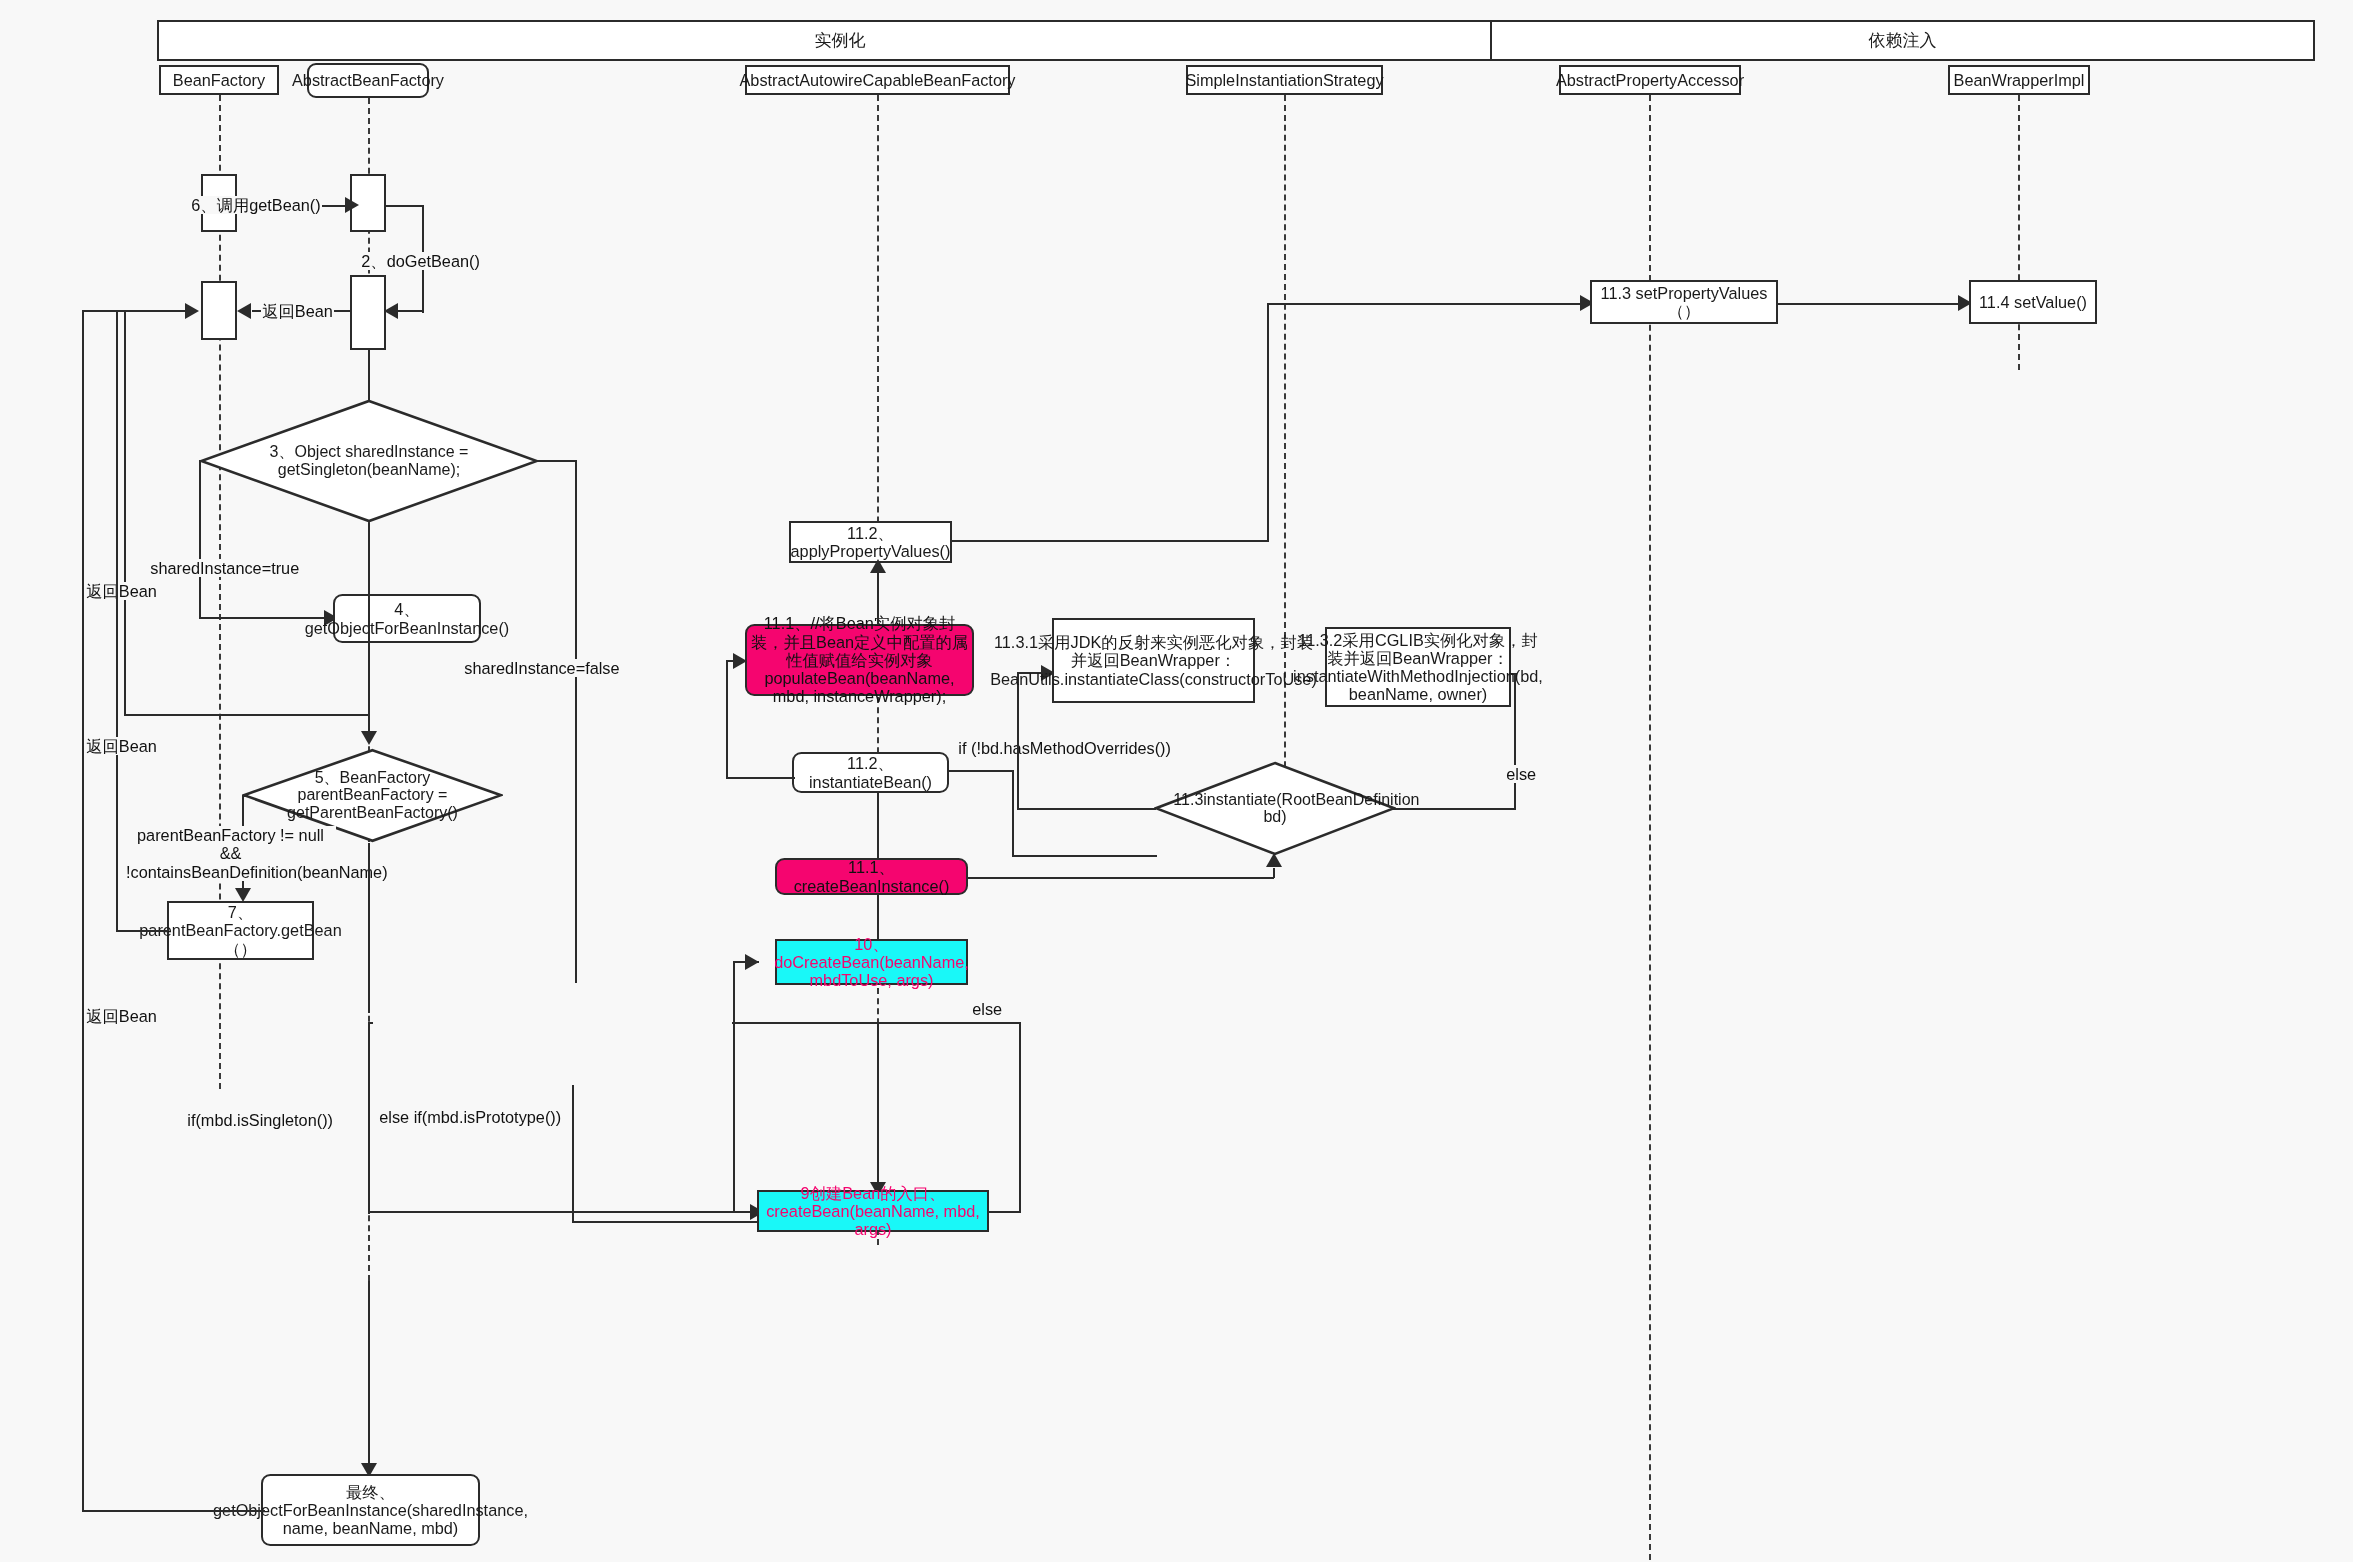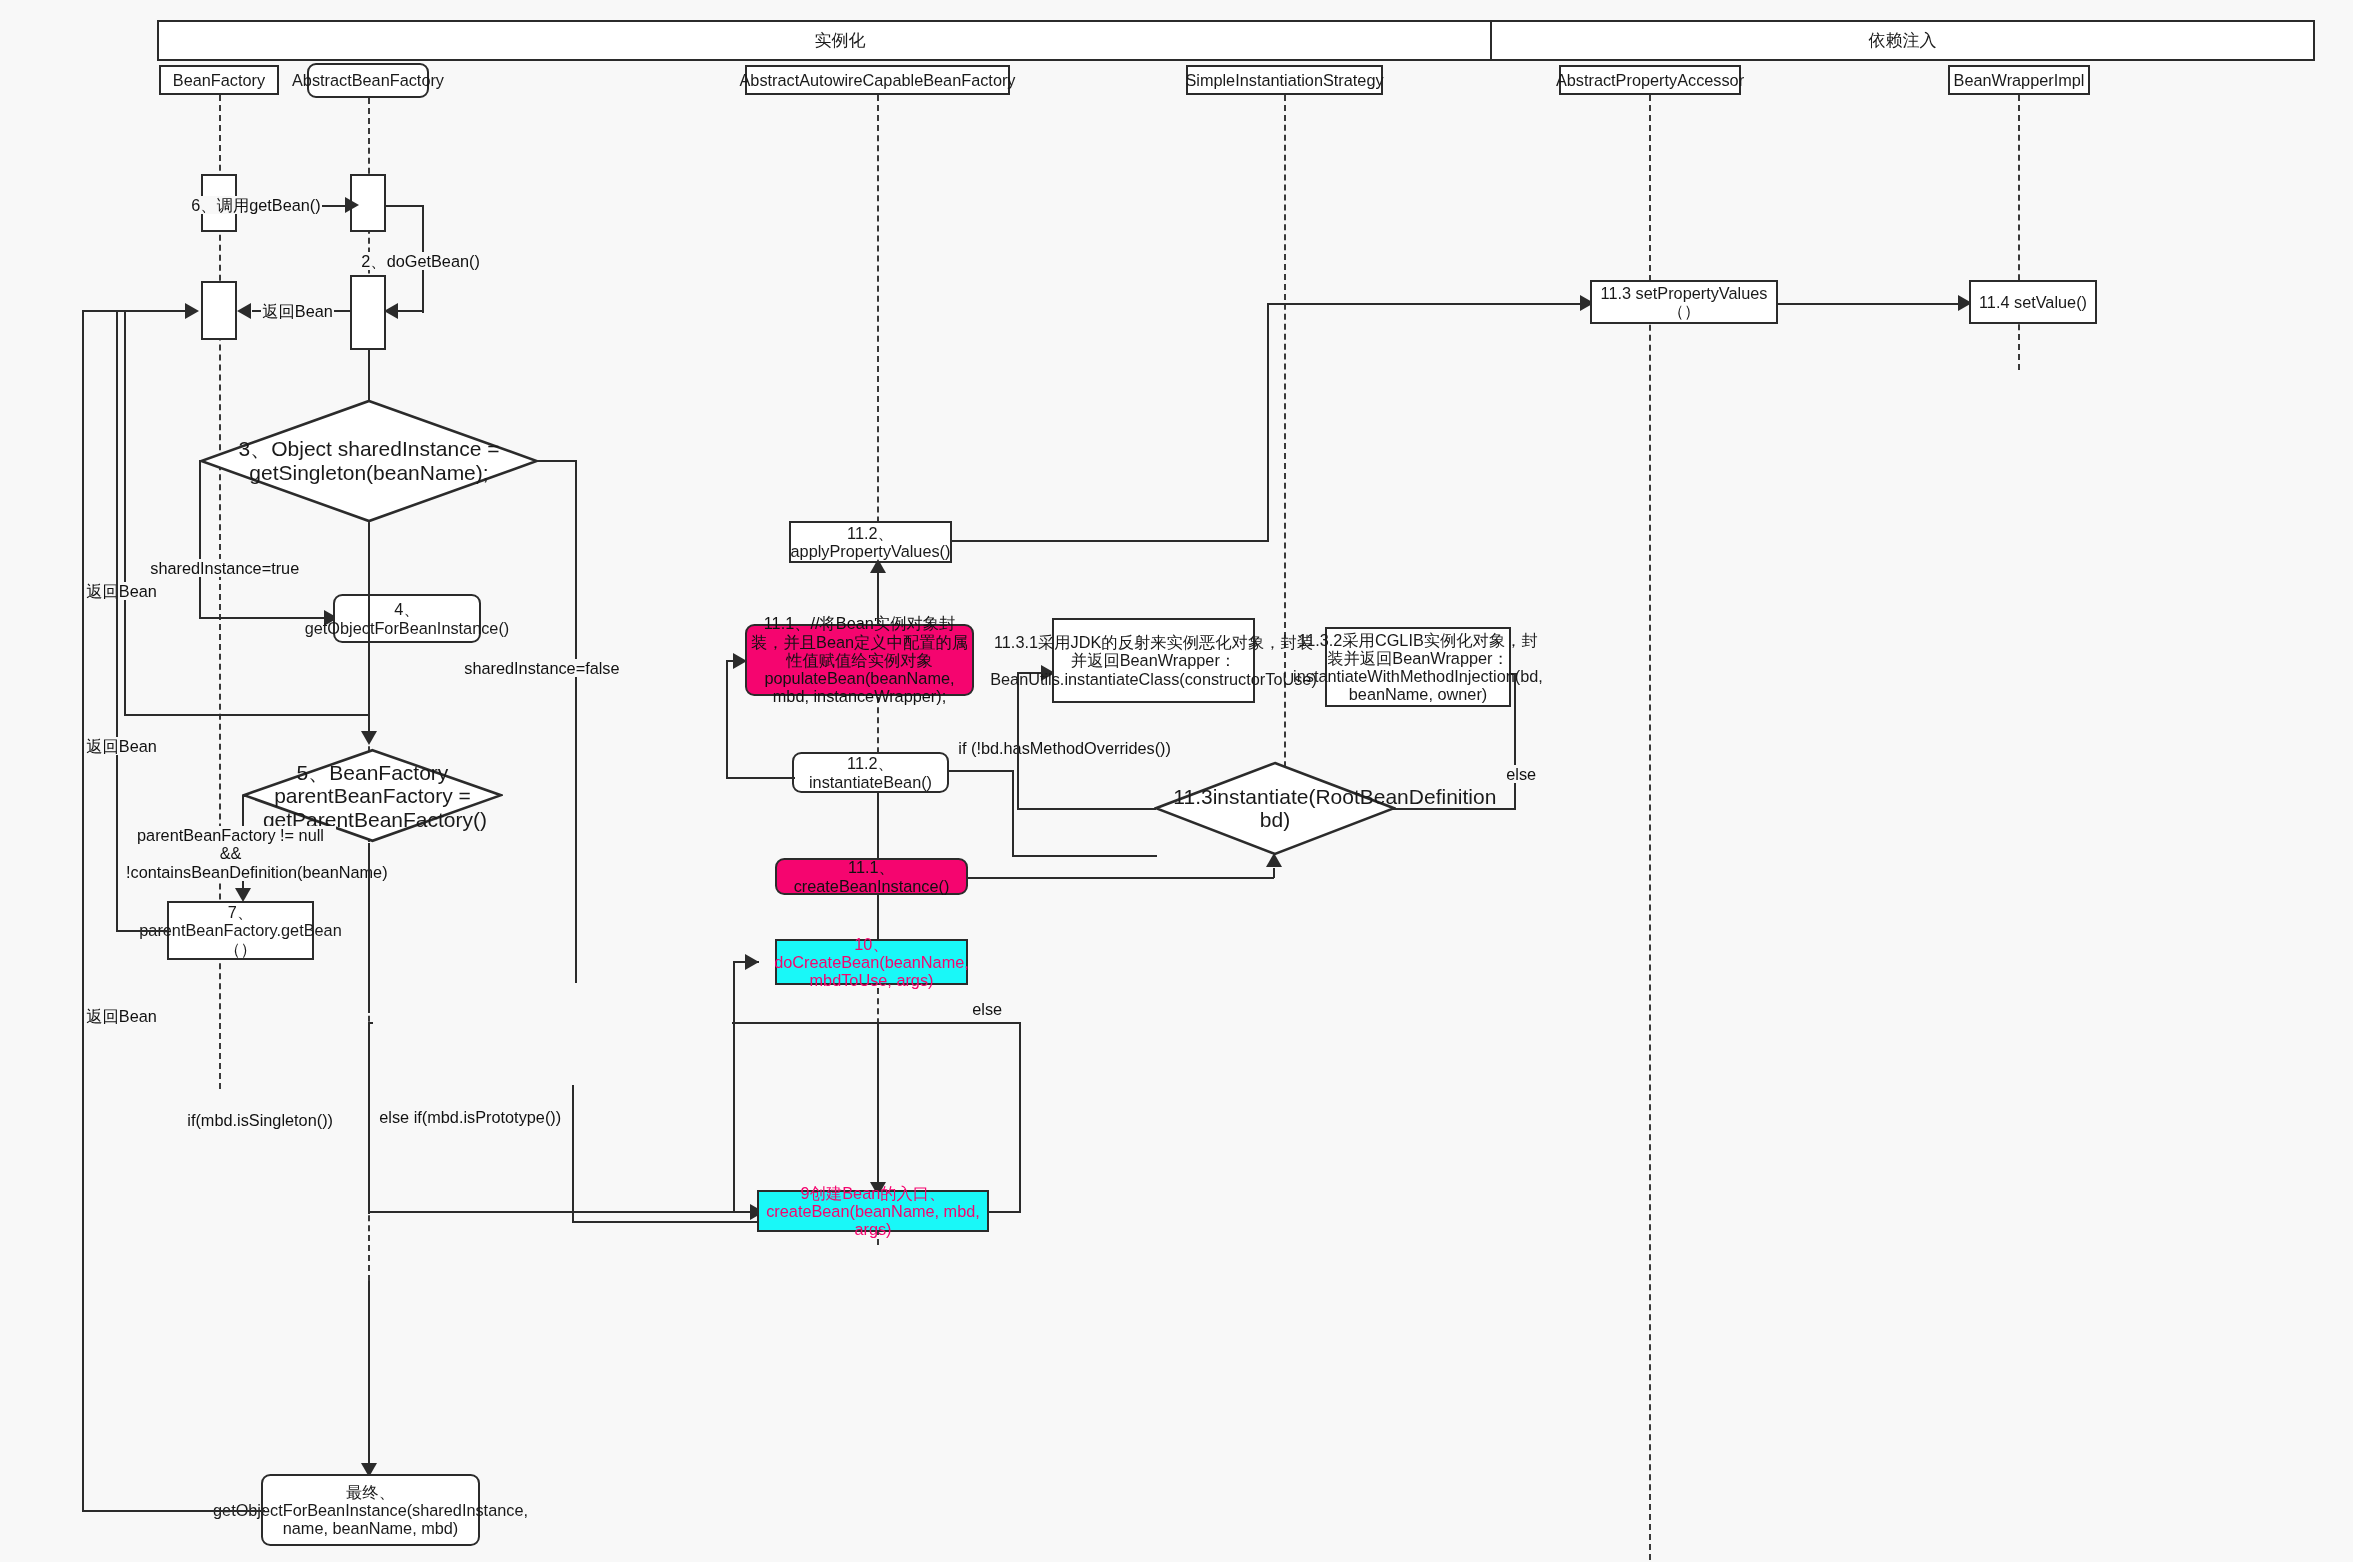--- a/index.html
+++ b/index.html
@@ -21,21 +21,21 @@
   .node{position:absolute;border:2px solid #2b2b2b;background:#ffffff;box-sizing:border-box;
         display:flex;align-items:center;justify-content:center;text-align:center;
         font-size:16.3px;line-height:1.12;color:#1a1a1a;padding:1.3px 2.6px;}
   .node.round{border-radius:9.2px;}
   .node.magenta{background:#f5056f;border-color:#2b2b2b;color:#111;}
   .node.cyan{background:#19f8f8;border-color:#2b2b2b;color:#f5056f;}
 
   .diamond{position:absolute;}
   .diamond svg{position:absolute;left:0;top:0;}
   .diamond .dtext{position:absolute;left:8%;top:50%;width:84%;transform:translateY(-50%);
-        text-align:center;font-size:21px;line-height:1.12;color:#1a1a1a;}
+        text-align:center;font-size:16px;line-height:1.12;color:#1a1a1a;}
 
   .lbl{position:absolute;font-size:16.3px;color:#111;background:#f8f8f8;
        white-space:nowrap;line-height:1.12;padding:0 1.3px;}
   .lbl.wrap{white-space:normal;text-align:center;padding-left:8px;}
 
   .ln{position:absolute;background:#2b2b2b;}
   .ln.h{height:2px;}
   .ln.v{width:2px;}
 
   .arrow{position:absolute;width:0;height:0;}

